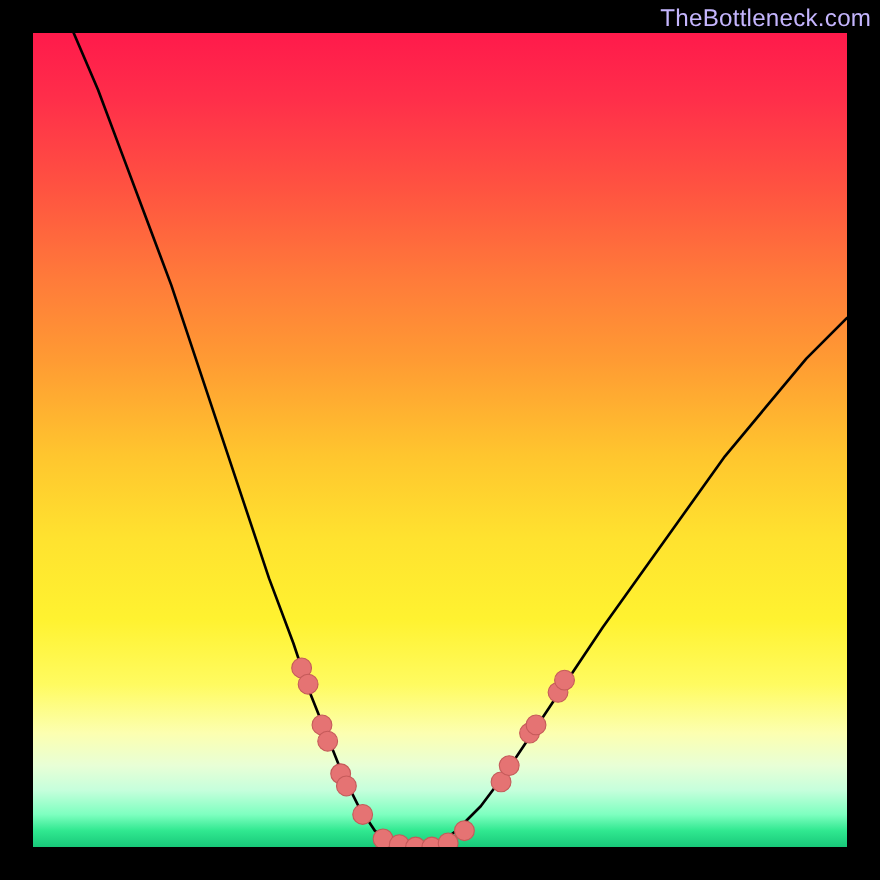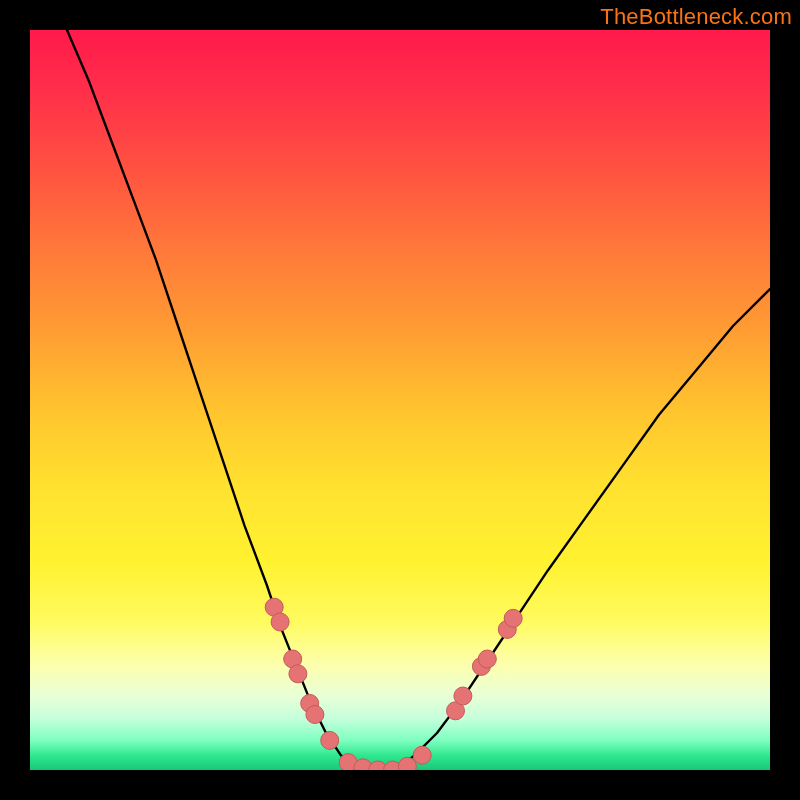--- a/index.html
+++ b/index.html
@@ -47,21 +47,21 @@
     );
   }
   .curve {
     position: absolute;
     inset: 0;
   }
   .watermark {
     position: absolute;
     top: 4px;
     right: 8px;
-    color: #f97316;
+    color: #c4b5fd;
     font-size: 22px;
     font-weight: 500;
     letter-spacing: 0.2px;
     user-select: none;
   }
 </style>
 </head>
 <body>
 
 <div class="frame">

